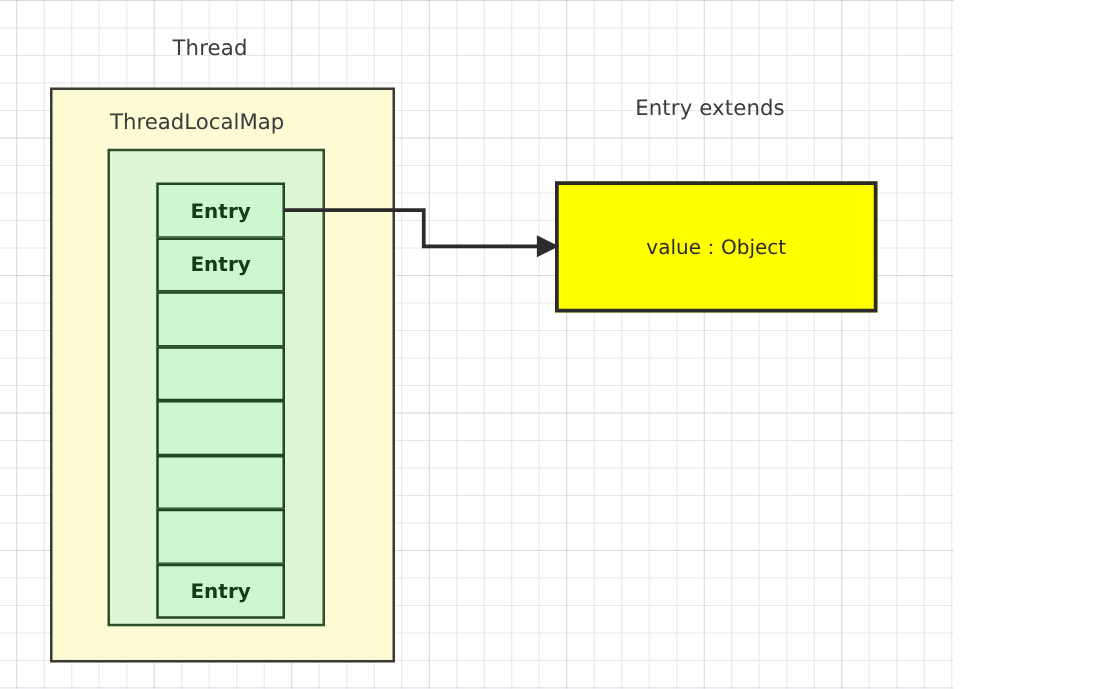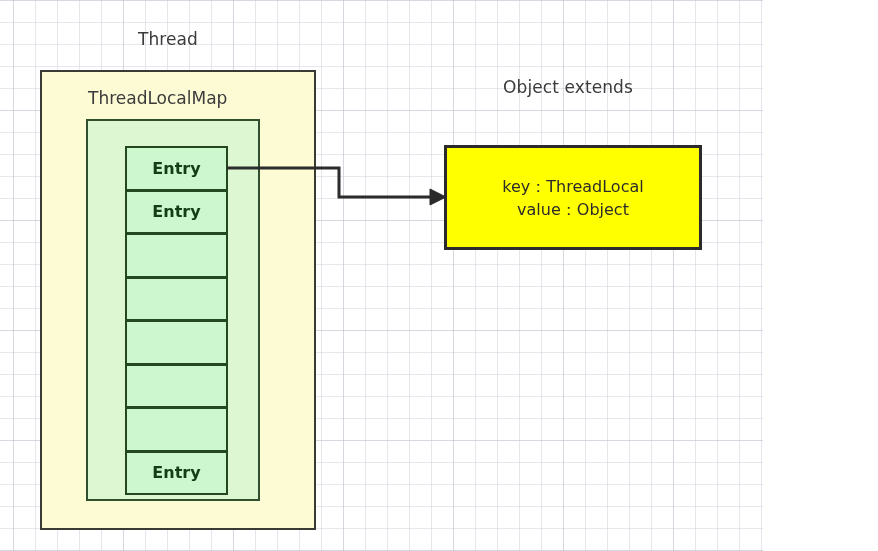--- a/index.html
+++ b/index.html
@@ -113,24 +113,23 @@
       <div class="entry-cell" style="left: 0px; top: 0px; width: 103px; height: 44.5px;">Entry</div>
       <div class="entry-cell" style="left: 0px; top: 43.5px; width: 103px; height: 44.5px;">Entry</div>
       <div class="entry-cell" style="left: 0px; top: 87px; width: 103px; height: 44.5px;"></div>
       <div class="entry-cell" style="left: 0px; top: 130.5px; width: 103px; height: 44.5px;"></div>
       <div class="entry-cell" style="left: 0px; top: 174px; width: 103px; height: 44.5px;"></div>
       <div class="entry-cell" style="left: 0px; top: 217.5px; width: 103px; height: 44.5px;"></div>
       <div class="entry-cell" style="left: 0px; top: 261px; width: 103px; height: 44.5px;"></div>
       <div class="entry-cell" style="left: 0px; top: 304.5px; width: 103px; height: 44.5px;">Entry</div>
     </div>
 
-  <div class="label" style="left:388px; top:76px; width:360px;">Object extends</div>
+  <div class="label" style="left:388px; top:76px; width:360px;">Entry extends</div>
 
   <div class="box entry-detail-box" style="left:444px; top:145px; width:258px; height:105px;">
-    <div>key：ThreadLocal</div>
     <div>value：Object</div>
   </div>
 
   <svg id="connector" viewBox="0 0 878 551">
     <polyline points="227,168 339,168 339,197 430,197" fill="none" stroke="#2b2b2b" stroke-width="3"></polyline>
     <polygon points="430,189 446,197 430,205" fill="#2b2b2b" stroke="#2b2b2b" stroke-width="1"></polygon>
   </svg>
 
 </div>
 

